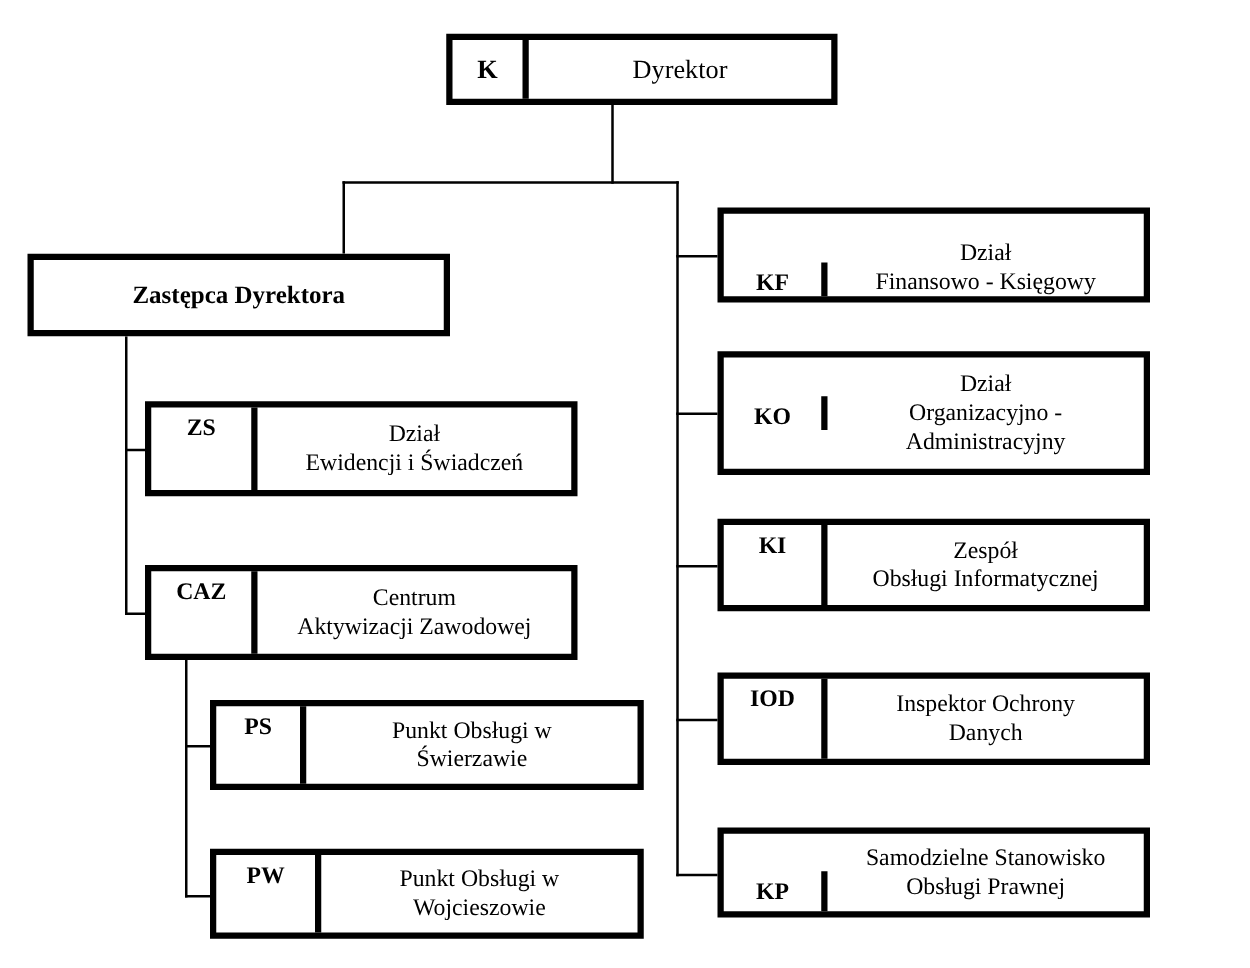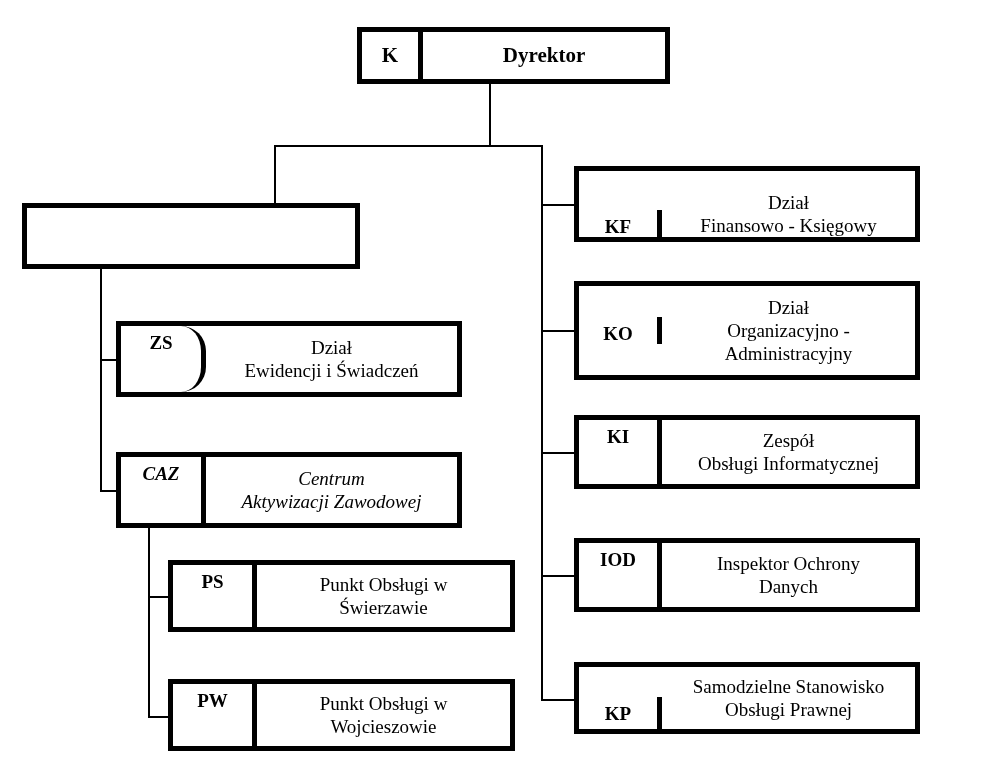--- a/index.html
+++ b/index.html
@@ -56,36 +56,36 @@
     padding: 0 4px;
     white-space: pre-line;
   }
 
   
   .node.multi .code { align-items: flex-start; padding-top: 7px; }
 
   
   #node-dyrektor { left: 357px; top: 27px; width: 313px; height: 57px; font-size: 21px; }
   #node-dyrektor .code { width: 61px; }
-  #node-dyrektor .title { font-weight: bold; }
+  #node-dyrektor .title { font-weight: normal; }
 
   
   #node-zastepca { left: 22px; top: 203px; width: 338px; height: 66px; font-size: 20px; }
   #node-zastepca .code { width: 78px; }
   #node-zastepca .title { font-weight: bold; }
 
   
   #node-zs  { left: 116px; top: 321px; width: 346px; height: 76px; font-size: 19px; }
-  #node-zs .code { width: 85px; border-radius: 25px; }
+  #node-zs .code { width: 85px; }
 
-  #node-caz { left: 116px; top: 452px; width: 346px; height: 76px; font-size: 19px; font-style: italic; }
+  #node-caz { left: 116px; top: 452px; width: 346px; height: 76px; font-size: 19px; }
   #node-caz .code { width: 85px; }
 
   #node-ps  { left: 168px; top: 560px; width: 347px; height: 72px; font-size: 19px; }
-  #node-ps .code { width: 84px; }
+  #node-ps .code { width: 72px; }
 
   #node-pw  { left: 168px; top: 679px; width: 347px; height: 72px; font-size: 19px; }
   #node-pw .code { width: 84px; text-align: center; }
 
   
   #node-kf  { left: 574px; top: 166px; width: 346px; height: 76px; font-size: 19px; align-items: flex-end; }
   #node-kf .code { width: 83px; }
 
   #node-ko  { left: 574px; top: 281px; width: 346px; height: 99px; font-size: 19px; align-items: center; }
   #node-ko .code { width: 83px; }
@@ -124,20 +124,21 @@
   <div class="line h" style="left:541px; top:452px; width:35px;"></div>
   <div class="line h" style="left:541px; top:575px; width:35px;"></div>
   <div class="line h" style="left:541px; top:699px; width:35px;"></div>
 
   <div class="node" id="node-dyrektor">
     <div class="code">K</div>
     <div class="title">Dyrektor</div>
   </div>
 
   <div class="node" id="node-zastepca">
+    <div class="title">Zastępca Dyrektora</div>
   </div>
 
   <div class="node multi" id="node-zs">
     <div class="code">ZS</div>
     <div class="title">Dział
 Ewidencji i Świadczeń</div>
   </div>
 
   <div class="node multi" id="node-caz">
     <div class="code">CAZ</div>

